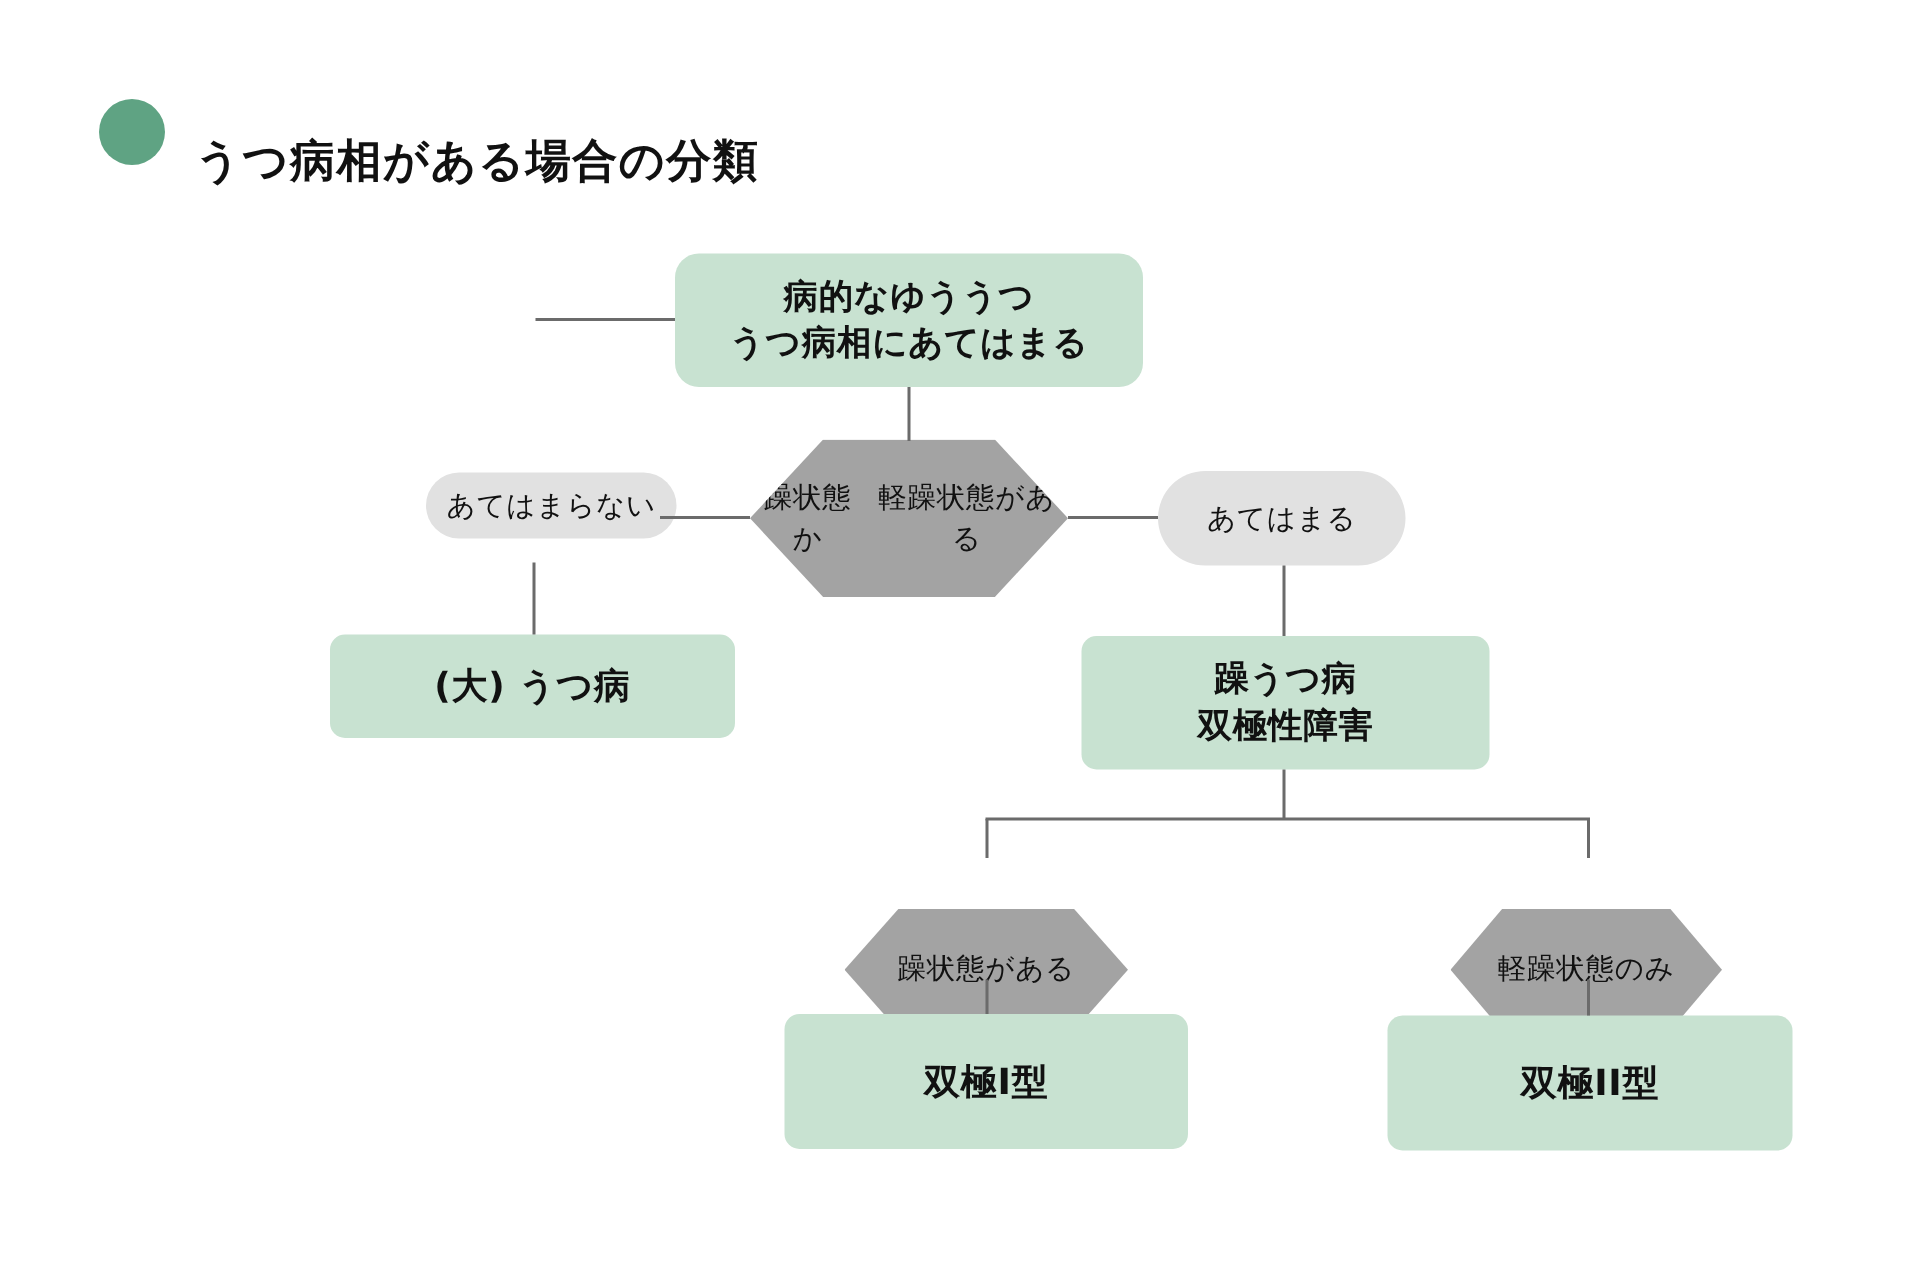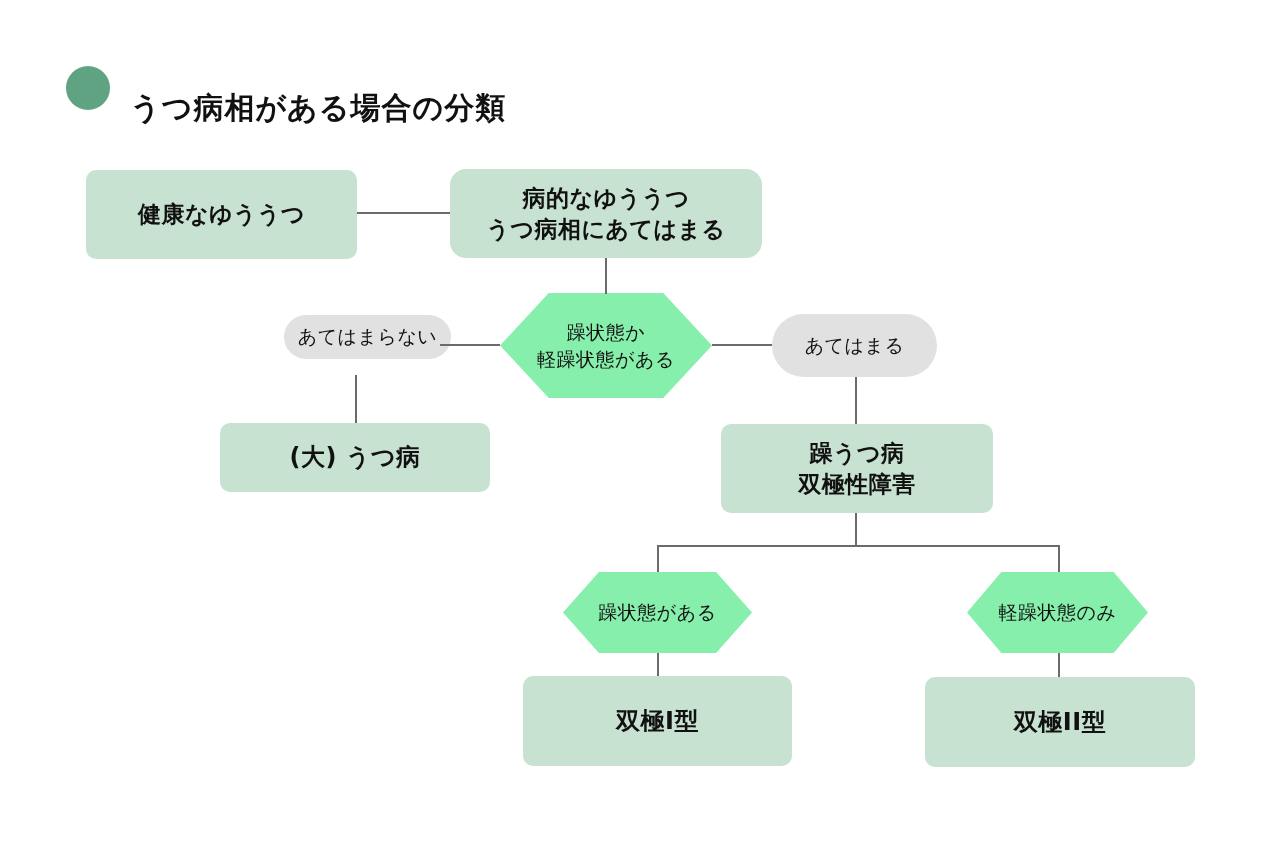--- a/index.html
+++ b/index.html
@@ -56,51 +56,48 @@
     border-radius: 32px;
     display: flex;
     align-items: center;
     justify-content: center;
     font-size: 19px;
     letter-spacing: 0.5px;
   }
   
   .hex {
     position: absolute;
-    background: #86efac;
+    background: #a3a3a3;
     display: flex;
-    flex-direction: column;
+    flex-direction: row;
     align-items: center;
     justify-content: center;
     text-align: center;
     font-size: 19px;
     line-height: 27px;
     letter-spacing: 0.5px;
   }
   .hex.main { clip-path: polygon(0 50%, 23% 0, 77% 0, 100% 50%, 77% 100%, 23% 100%); }
-  .hex.small { clip-path: polygon(0 50%, 19% 0, 81% 0, 100% 50%, 81% 100%, 19% 100%); }
+  .hex.small { clip-path: polygon(0 50%, 19% 0, 81% 0, 100% 50%, 81% 100%, 19% 100%); margin-top: 34px; }
   
   .line {
     position: absolute;
     background: #6b6b6b;
   }
   .line.h { height: 2px; }
   .line.v { width: 2px; }
 </style>
 </head>
 <body>
 
 <div class="canvas">
 
   <span class="title-dot"></span>
   <h1 class="title-text">うつ病相がある場合の分類</h1>
 
-  <div class="gbox" style="left:86px; top:170px; width:271px; height:89px;">
-    <div>健康なゆううつ</div>
-  </div>
 
   <div class="gbox" style="left:450px; top:169px; width:312px; height:89px;border-radius:16px;">
     <div>病的なゆううつ</div>
     <div>うつ病相にあてはまる</div>
   </div>
 
   <div class="hex main" style="left:500px; top:293px; width:212px; height:105px;">
     <div>躁状態か</div>
     <div>軽躁状態がある</div>
   </div>

